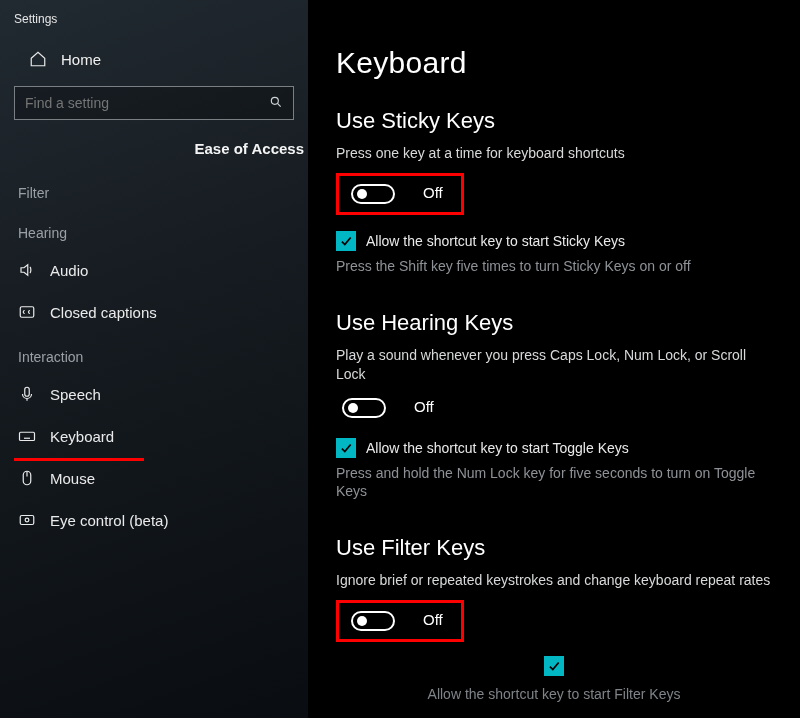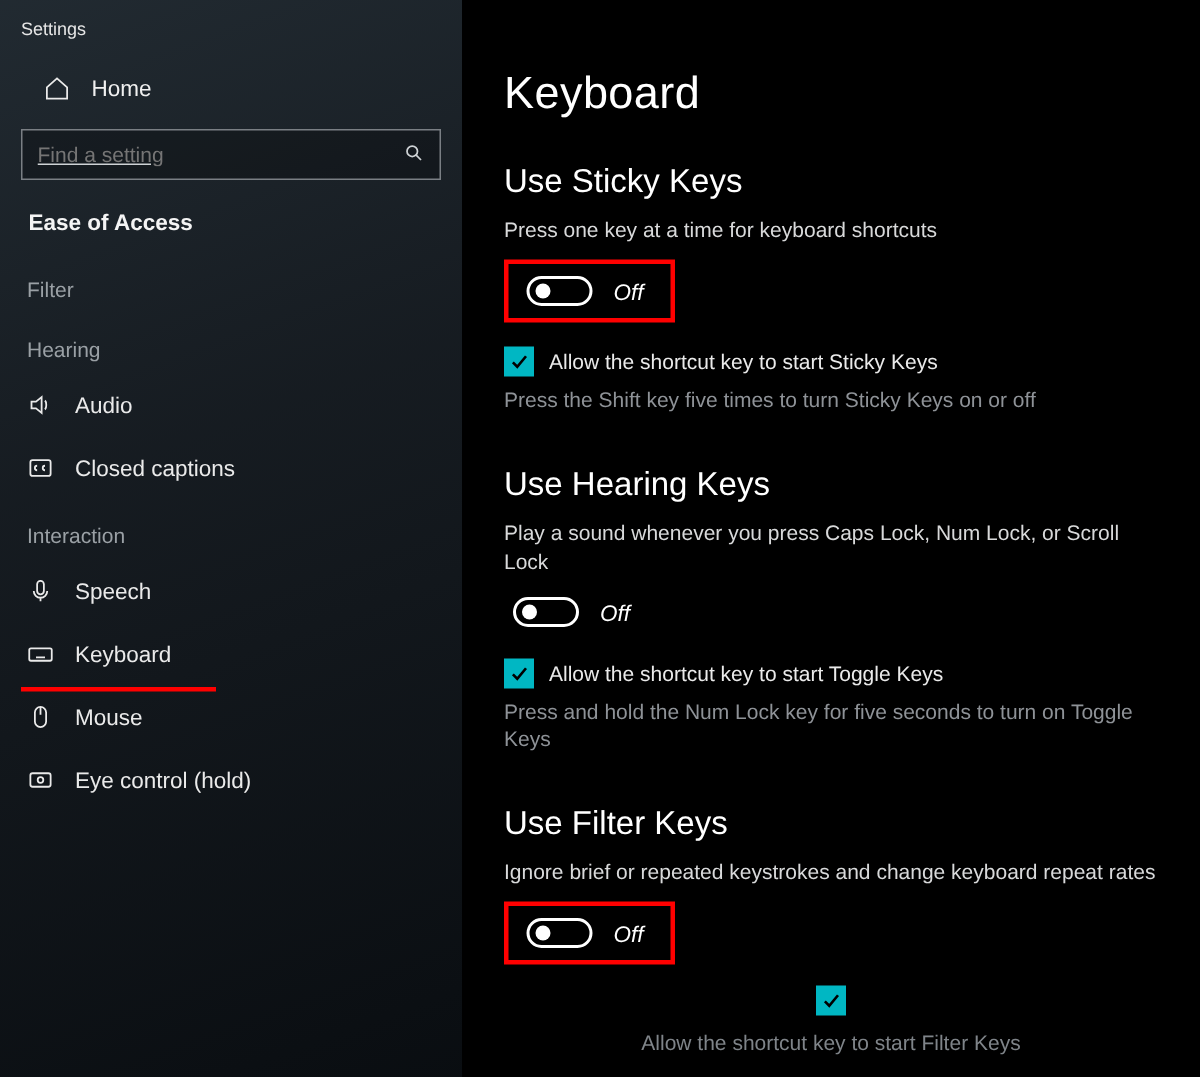--- a/index.html
+++ b/index.html
@@ -5,35 +5,35 @@
   * { box-sizing: border-box; margin: 0; padding: 0; }
   html, body { width: 800px; height: 718px; overflow: hidden; font-family: "Segoe UI", Arial, sans-serif; background: #000; color: #fff; }
   .app { display: flex; width: 800px; height: 718px; }
   
   .sidebar { width: 308px; height: 100%; background: linear-gradient(160deg, rgba(38,48,56,0.88) 0%, rgba(24,30,36,0.92) 40%, rgba(10,14,18,0.95) 100%); padding: 8px 0 0 0; position: relative; }
   .winlabel { font-size: 12px; color: #e6e6e6; padding: 4px 0 14px 14px; }
   .home-row { display: flex; align-items: center; gap: 14px; padding: 10px 29px; font-size: 15px; color: #f0f0f0; }
   .home-row .icon { width: 18px; height: 18px; display: inline-flex; align-items: center; justify-content: center; }
   .search-wrap { padding: 8px 14px 10px 14px; }
   .search { display: flex; align-items: center; justify-content: space-between; border: 1px solid #7a7f84; background: rgba(0,0,0,0.25); height: 34px; padding: 0 10px; }
-  .search input { background: transparent; border: none; outline: none; color: #cfd3d6; font-size: 14px; flex: 1; text-decoration: underline; }
+  .search input { background: transparent; border: none; outline: none; color: #cfd3d6; font-size: 14px; flex: 1; }
   .search .sicon { color: #cfd3d6; font-size: 14px; }
-  .section-title { color: #f4f4f4; font-weight: 600; font-size: 15px; padding: 10px 19px 12px; }
+  .section-title { color: #f4f4f4; font-weight: 600; font-size: 15px; padding: 10px 4px 12px; text-align: right; }
   .group-label { color: #9aa0a5; font-size: 14px; padding: 16px 18px 8px; }
   .nav-item { display: flex; align-items: flex-end; gap: 14px; padding: 12px 18px; font-size: 15px; color: #eaeaea; position: relative; }
   .nav-item.selected::after { content: ""; position: absolute; left: 14px; right: 170px; bottom: -4px; height: 3px; background: #ff0000; width: 130px; }
   .nav-item .icon { width: 18px; height: 18px; display: inline-flex; align-items: center; justify-content: center; color: #eaeaea; }
   .nav-item .icon svg { width: 18px; height: 18px; stroke: #eaeaea; }
   
   .main { flex: 1; height: 100%; background: #000; padding: 46px 28px 0 28px; overflow: hidden; position: relative; }
   h1.page { font-weight: 400; font-size: 30px; letter-spacing: 0.3px; margin-bottom: 28px; }
   h2.sect { font-weight: 400; font-size: 22px; margin: 22px 0 10px; }
   .desc { color: #d8d9da; font-size: 14px; margin-bottom: 10px; line-height: 1.35; }
   .hint { color: #8e9297; font-size: 14px; margin-top: 6px; line-height: 1.35; }
-  .toggle-row { display: inline-flex; align-items: flex-end; gap: 14px; padding: 4px 6px; font-style: italic; }
+  .toggle-row { display: inline-flex; align-items: flex-start; gap: 28px; padding: 4px 6px; }
   .toggle { width: 44px; height: 20px; border: 2px solid #ffffff; border-radius: 12px; position: relative; background: #000; }
   .toggle .knob { position: absolute; width: 10px; height: 10px; background: #fff; border-radius: 50%; top: 3px; left: 4px; }
   .toggle-label { font-size: 15px; color: #fff; }
   .redbox { border: 3px solid #ff0000; display: inline-flex; align-items: center; padding: 4px 12px 4px 6px; }
   .check-row { display: flex; align-items: center; gap: 10px; margin-top: 16px; }
   .checkbox { width: 20px; height: 20px; background: #00b7c3; display: inline-flex; align-items: center; justify-content: center; }
   .checkbox svg { width: 14px; height: 14px; }
   .check-label { font-size: 14px; color: #eaeaea; }
   .cutoff { color: #7f8489; font-size: 14px; margin-top: 14px; display: flex; align-items: center; gap: 10px; flex-direction: column; }
 </style>
@@ -128,21 +128,21 @@
       <span>Mouse</span>
     </div>
 
     <div class="nav-item">
       <span class="icon">
         <svg viewBox="0 0 24 24" fill="none" stroke="#eaeaea" stroke-width="1.6">
             <rect x="3" y="6" width="18" height="12" rx="2"></rect>
             <circle cx="12" cy="12" r="2.5"></circle>
           </svg>
       </span>
-      <span>Eye control (hold)</span>
+      <span>Eye control (beta)</span>
     </div>
   </div>
 
   <div class="main">
     <h1 class="page">Keyboard</h1>
 
     
     <h2 class="sect">Use Sticky Keys</h2>
     <div class="desc">Press one key at a time for keyboard shortcuts</div>
     <div class="redbox">

